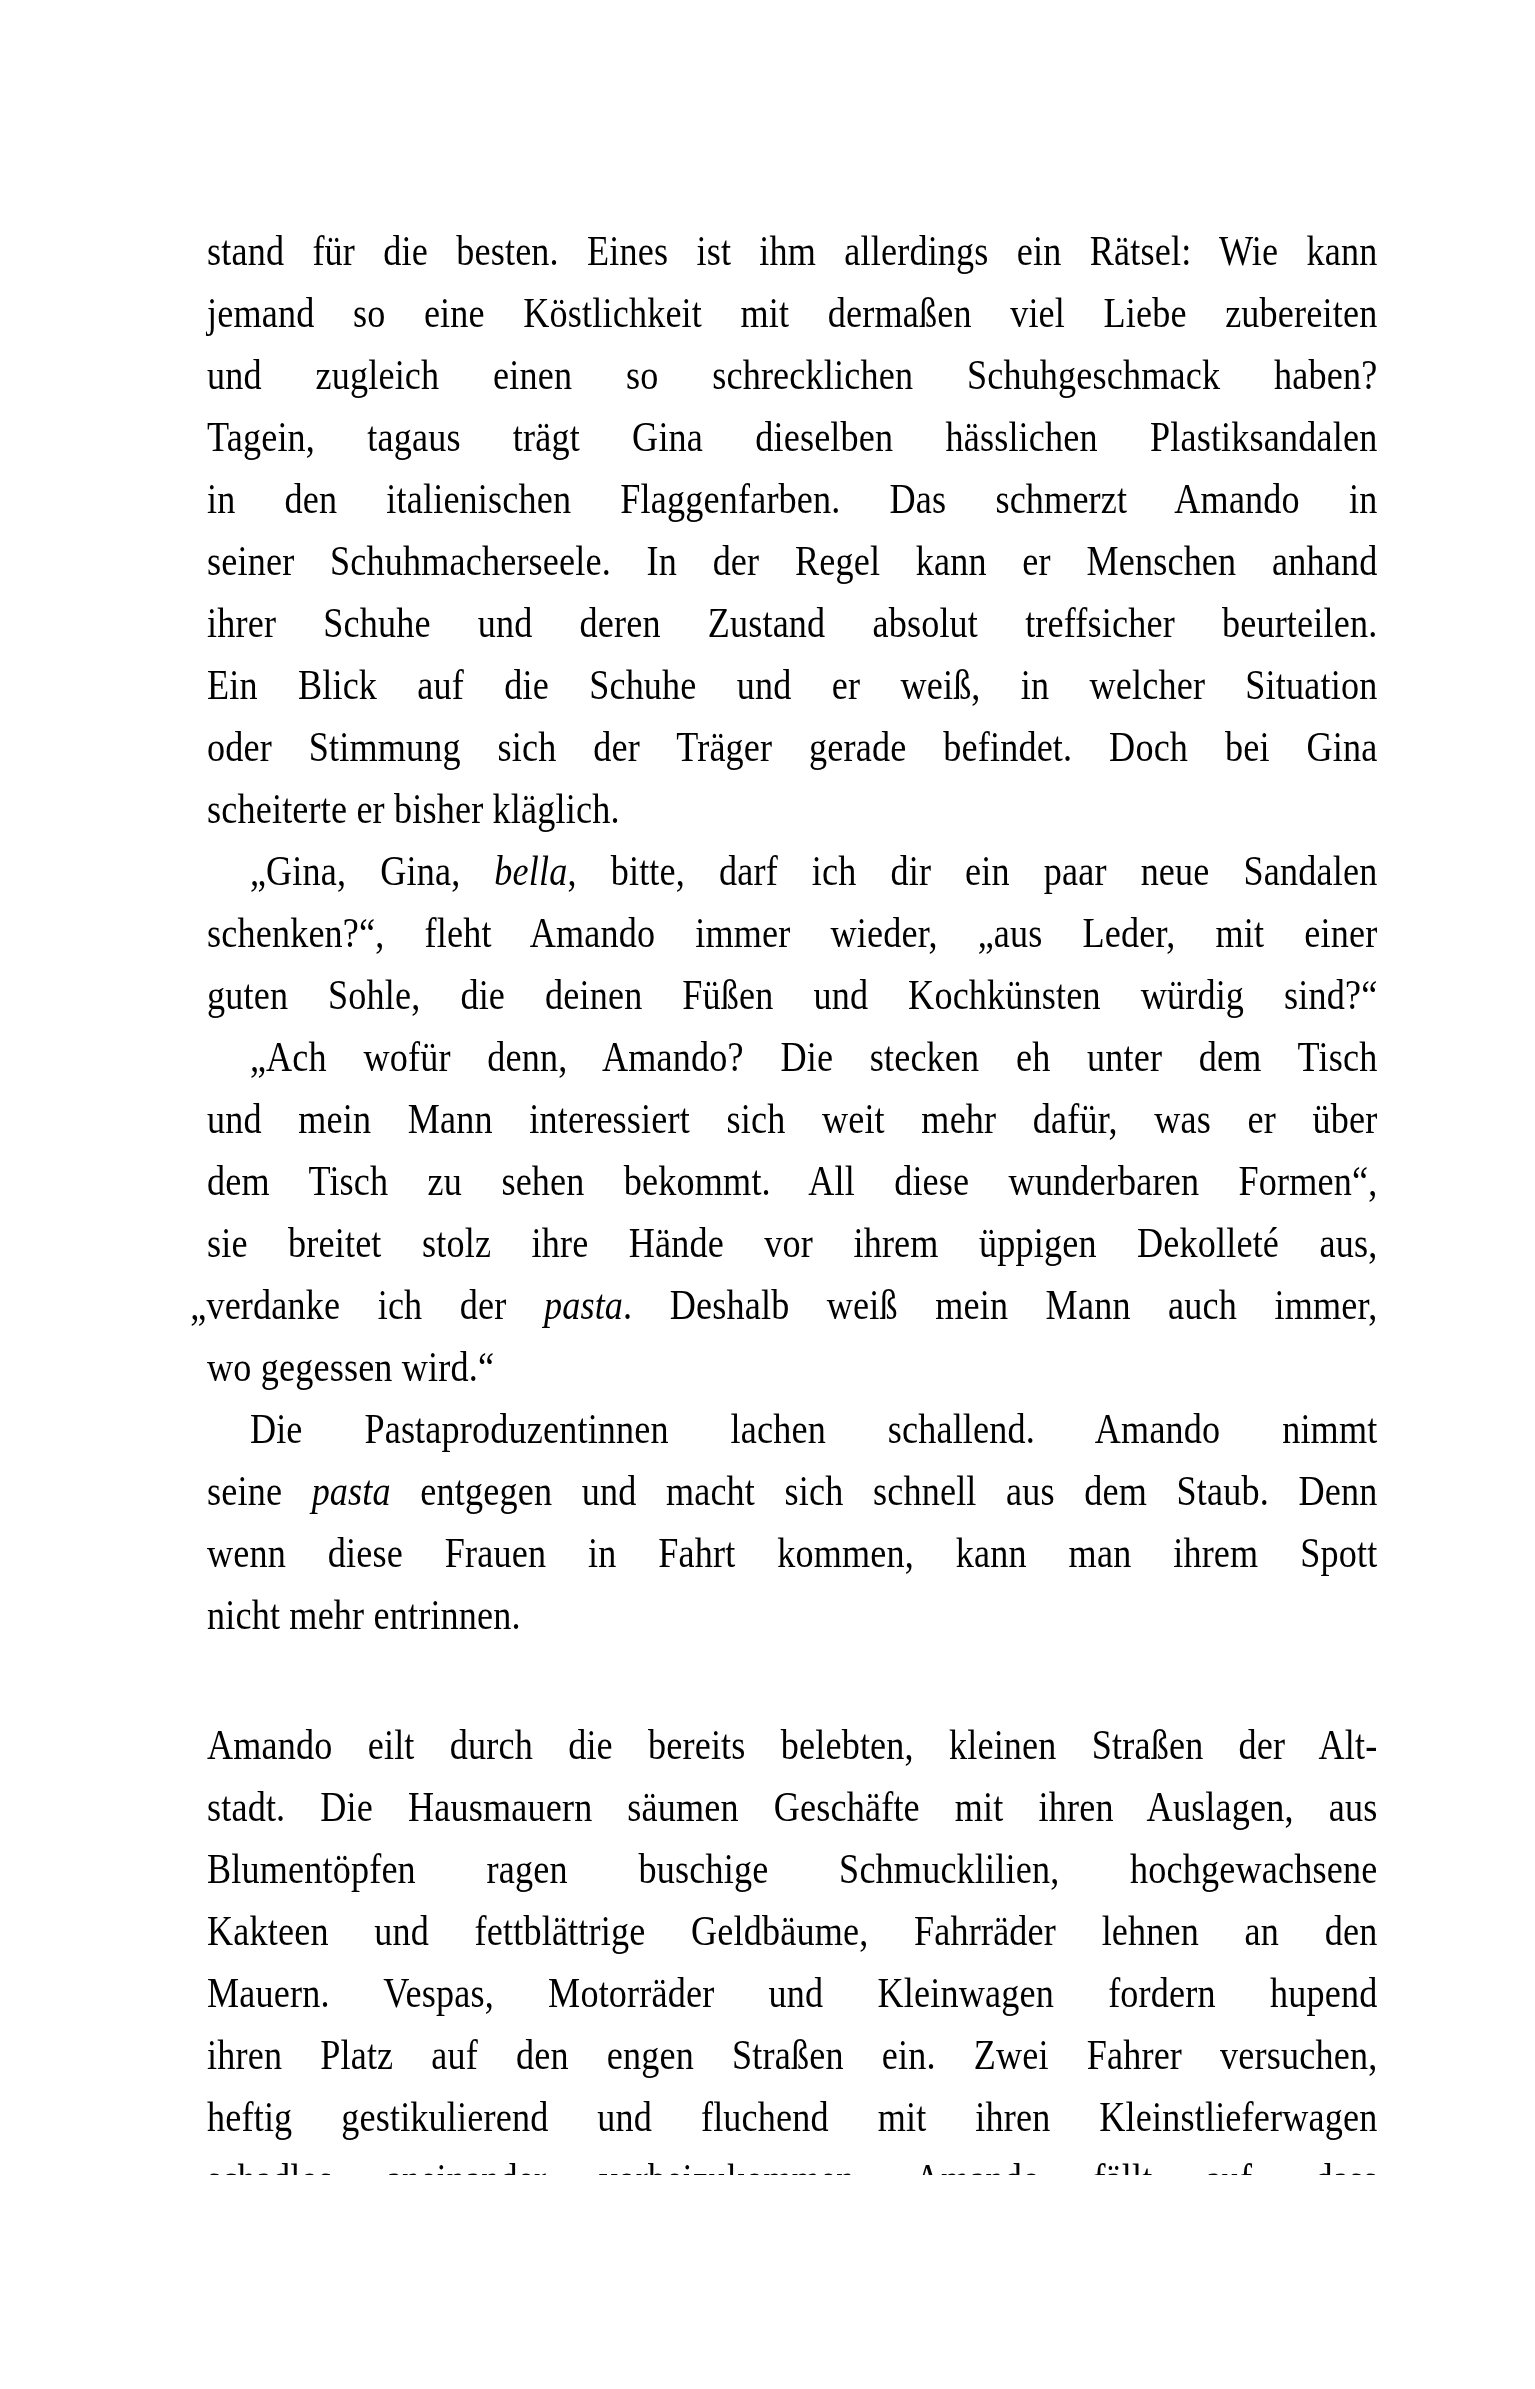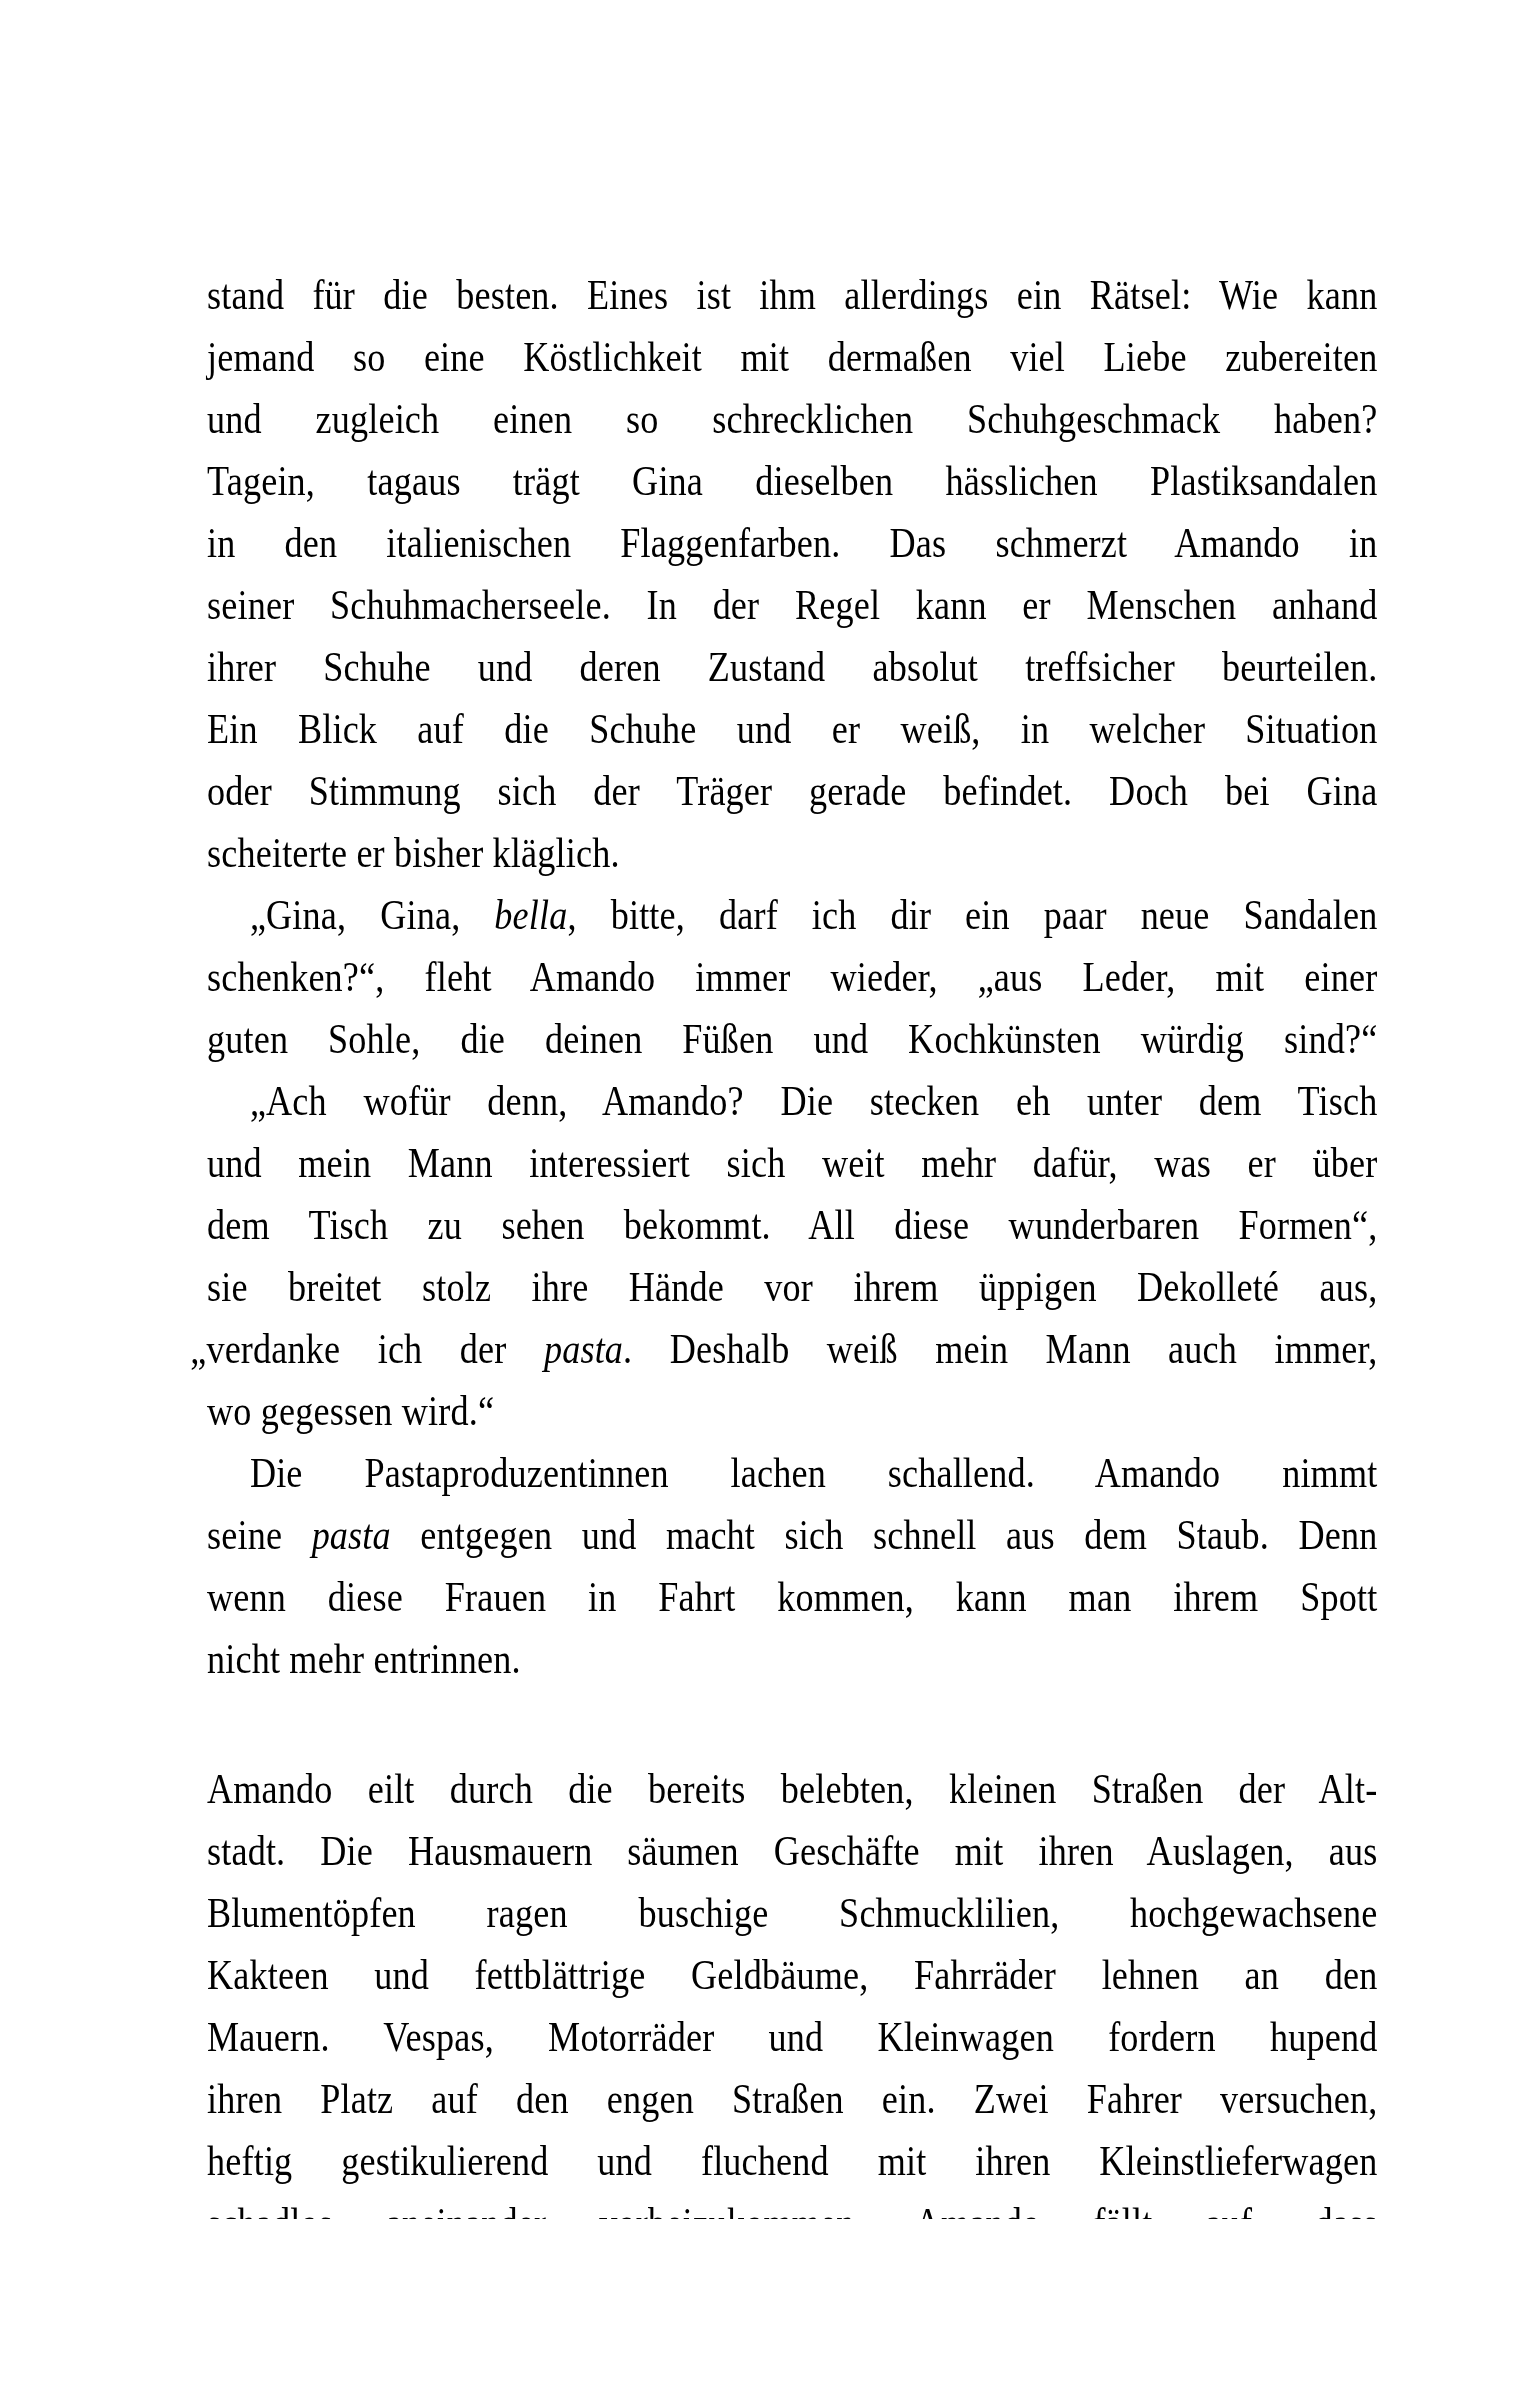--- a/index.html
+++ b/index.html
@@ -8,21 +8,20 @@
     background: #ffffff;
   }
   .page {
     position: relative;
     width: 1536px;
     height: 2175px;
     background: #ffffff;
     overflow: hidden;
     font-family: "Liberation Serif", "DejaVu Serif", serif;
     color: #000000;
-    margin-top: 44px;
   }
   
   .textblock {
     position: absolute;
     left: 207px;
     top: 220px;
     width: 1392px;
     transform: scaleX(0.8408);
     transform-origin: 0 0;
   }

